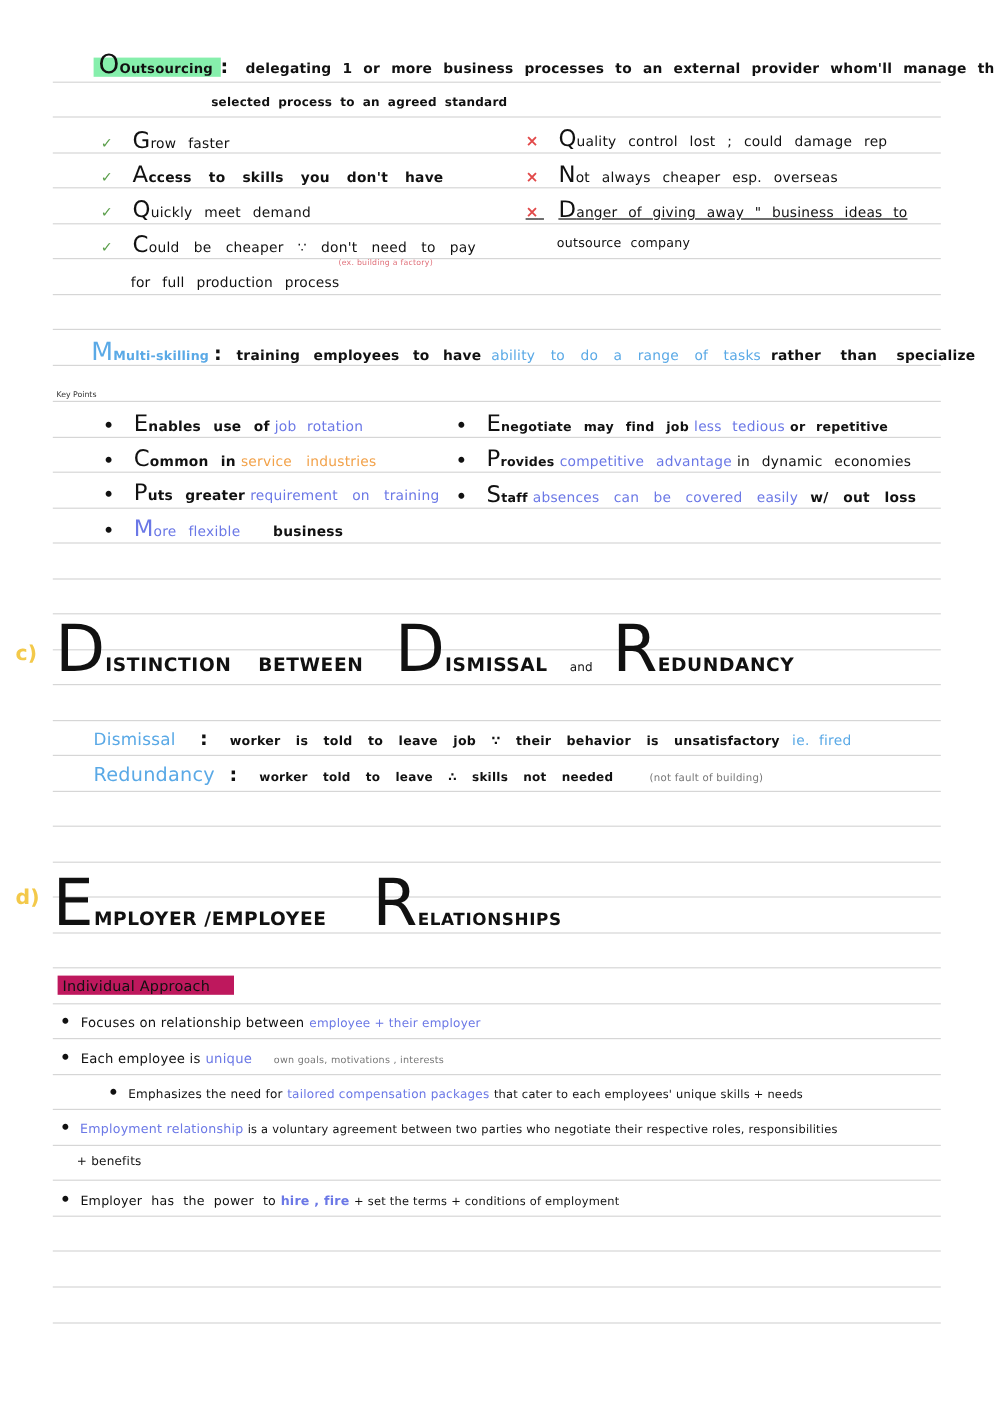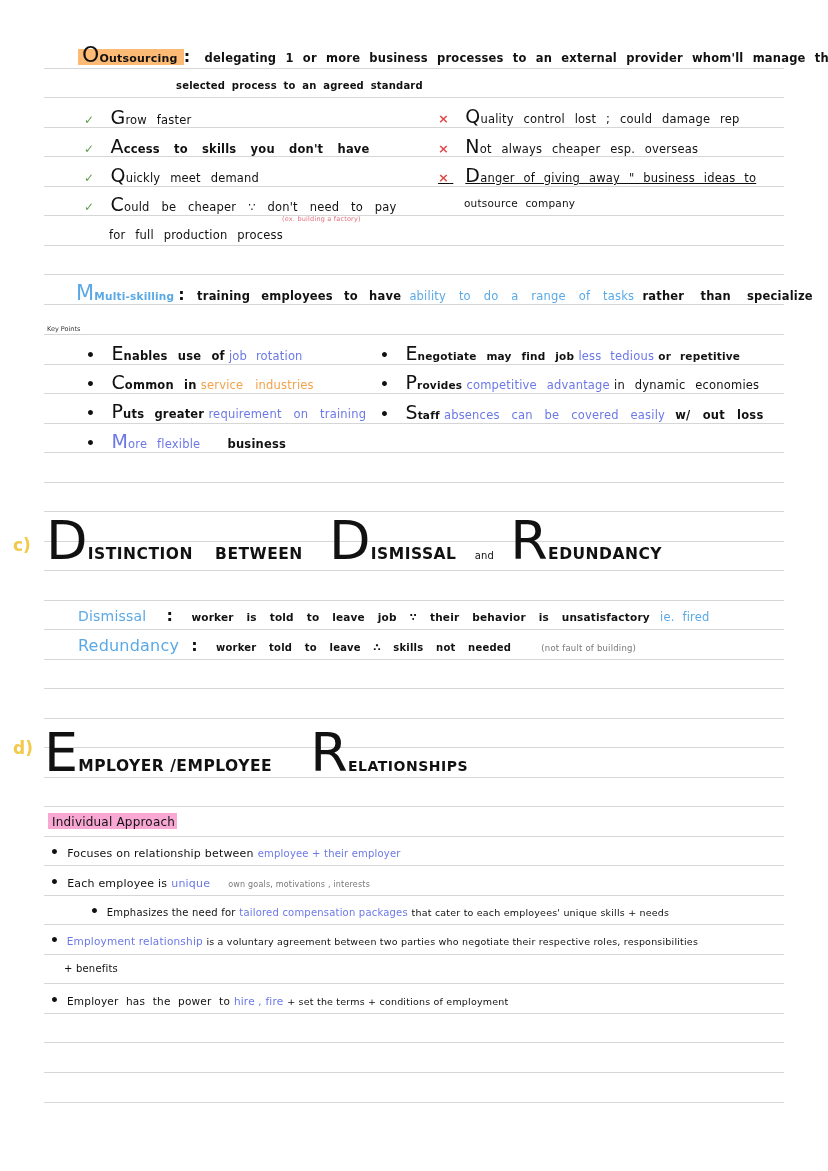--- a/index.html
+++ b/index.html
@@ -6,22 +6,22 @@
   body { width:828px; height:1171px; position:relative; overflow:hidden;
          font-family:"DejaVu Sans", sans-serif; color:#111; }
   .rule { position:absolute; left:44px; width:740px; height:1px; background:#d6d6d6; }
   .line { position:absolute; white-space:nowrap; font-size:11.5px; font-weight:bold; letter-spacing:0.2px; }
   .blue { color:#5aa9e6; }
   .purple { color:#6b78e6; }
   .orange { color:#f2a24a; }
   .grey { color:#777; font-weight:normal; }
   .red-note { color:#e0707a; font-weight:normal; font-size:6.5px; }
   .cap { font-size:19px; font-weight:normal; font-family:"DejaVu Sans", sans-serif; }
-  .hl-yellow { background:#fdba74; padding:2px 2px 0 4px; }
-  .hl-blue { background:#f9a8d4; padding:2px 2px 0 4px; }
+  .hl-yellow { background:#86efac; padding:2px 2px 0 4px; }
+  .hl-blue { background:#be185d; padding:2px 20px 0 4px; }
   .check { color:#5a9e4a; font-weight:bold; font-size:12px; }
   .cross { color:#e24a4a; font-weight:bold; font-size:13px; }
   .bullet { font-size:14px; }
   .bigcap { font-family:"DejaVu Sans", sans-serif; font-weight:normal; font-size:54px; line-height:1; }
   .midcap { font-family:"DejaVu Sans", sans-serif; font-weight:bold; font-size:15.5px; letter-spacing:0.5px; }
   .sec-label { position:absolute; font-weight:bold; font-size:17px; color:#f3c94a; }
   .keypoints { position:absolute; font-size:6.5px; color:#333; }
   .colon { font-size:16px; font-weight:bold; }
 </style>
 </head>
@@ -206,15 +206,15 @@
 </div>
 <div class="line" style="left:50px; top:932px; font-size:9.5px;">
   <span class="bullet">•</span>
   <span class="purple" style="margin-left:4px; font-weight:normal; font-size:10.5px">Employment relationship</span>
   <span style="font-weight:normal">is a voluntary agreement between two parties who negotiate their respective roles, responsibilities</span>
 </div>
 <div class="line" style="left:64px; top:963px; font-size:10px; font-weight:normal;">+ benefits</div>
 <div class="line" style="left:50px; top:992px; font-size:10.5px;">
   <span class="bullet">•</span>
   <span style="margin-left:4px; font-weight:normal; word-spacing:4px">Employer has the power to</span>
-  <span class="purple" style="font-weight:normal">hire , fire</span>
+  <span class="purple" style="font-weight:bold">hire , fire</span>
   <span style="font-weight:normal; font-size:9.5px">+ set the terms + conditions of employment</span>
 </div>
 
 </body></html>

